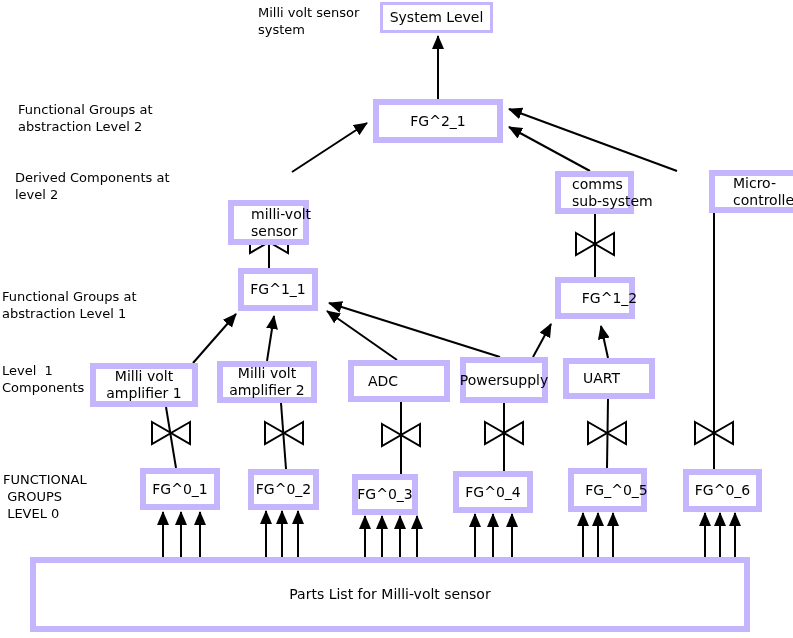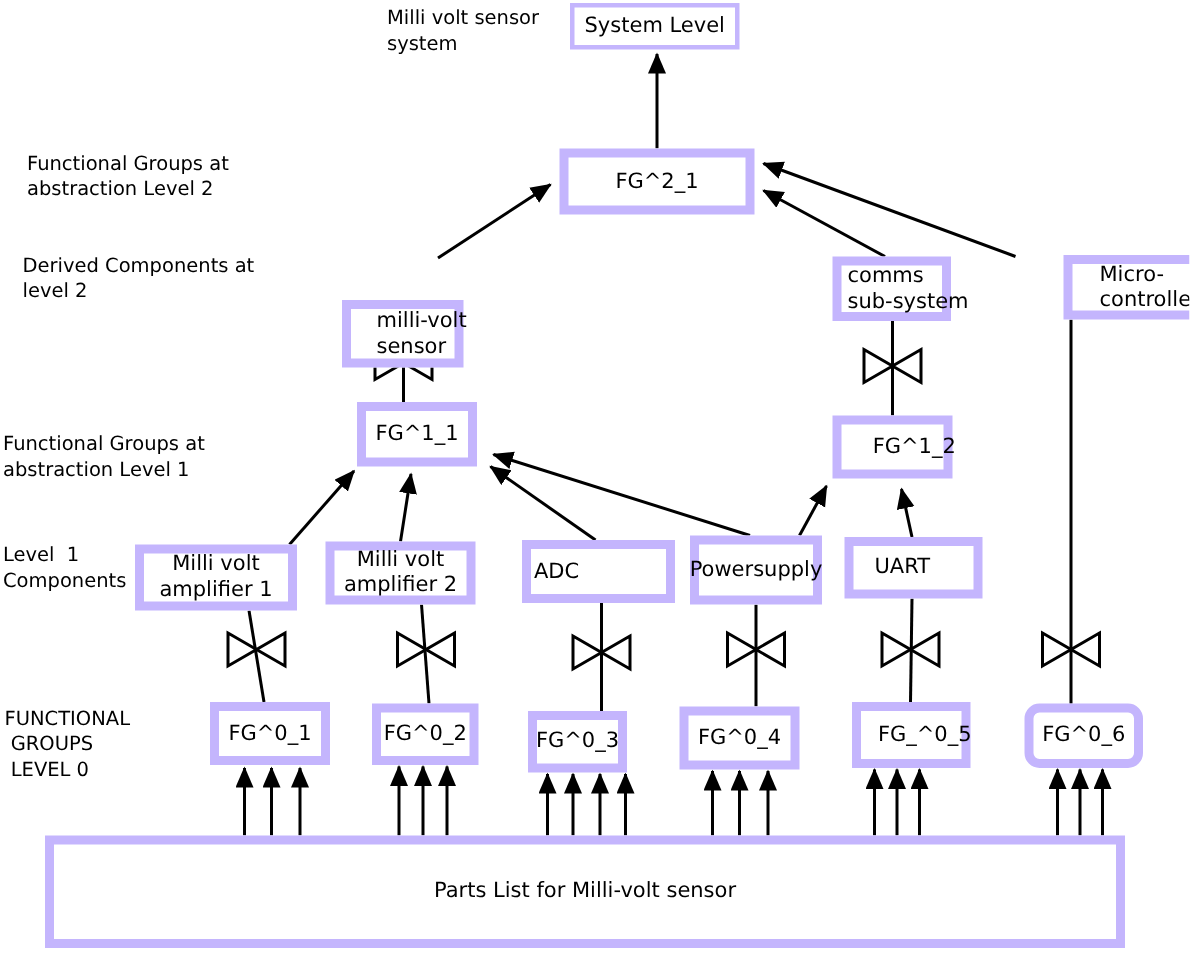--- a/index.html
+++ b/index.html
@@ -107,38 +107,38 @@
 Components</div>
   <div class="ann" style="left:3px;top:471px;">FUNCTIONAL
  GROUPS
  LEVEL 0</div>
 
   <div class="node thick" style="left:380px;top:2px;width:113px;height:31px;">System Level</div>
   <div class="node" style="left:373px;top:99px;width:130px;height:44px;">FG^2_1</div>
 
   <div class="node left" style="left:228px;top:172px;width:81px;height:45px;padding-left:17px;margin-top:28px;">milli-volt
 sensor</div>
-  <div class="node left" style="left:555px;top:171px;width:79px;height:43px;padding-left:4px;">comms
+  <div class="node left" style="left:555px;top:171px;width:79px;height:43px;padding-left:11px;">comms
 sub-system</div>
   <div class="node left" style="left:678px;top:170px;width:113px;height:43px;padding-left:18px;margin-left:31px;">Micro-
 controller</div>
 
   <div class="node" style="left:238px;top:268px;width:80px;height:43px;">FG^1_1</div>
   <div class="node" style="left:555px;top:277px;width:80px;height:42px;padding-left:29px;">FG^1_2</div>
 
   <div class="node" style="left:90px;top:363px;width:108px;height:44px;">Milli volt
 amplifier 1</div>
   <div class="node" style="left:217px;top:361px;width:100px;height:42px;">Milli volt
 amplifier 2</div>
-  <div class="node left" style="left:348px;top:360px;width:102px;height:42px;padding-left:2px;">ADC</div>
+  <div class="node left" style="left:348px;top:360px;width:102px;height:42px;padding-left:14px;">ADC</div>
   <div class="node" style="left:460px;top:357px;width:88px;height:46px;">Powersupply</div>
   <div class="node left" style="left:563px;top:358px;width:92px;height:41px;padding-left:14px;">UART</div>
 
   <div class="node" style="left:140px;top:468px;width:80px;height:42px;">FG^0_1</div>
   <div class="node" style="left:248px;top:469px;width:71px;height:41px;">FG^0_2</div>
   <div class="node" style="left:352px;top:474px;width:66px;height:41px;">FG^0_3</div>
   <div class="node" style="left:453px;top:471px;width:80px;height:42px;">FG^0_4</div>
   <div class="node" style="left:568px;top:468px;width:79px;height:44px;padding-left:18px;">FG_^0_5</div>
-  <div class="node" style="left:683px;top:469px;width:79px;height:43px;border-radius:10px;">FG^0_6</div>
+  <div class="node" style="left:683px;top:469px;width:79px;height:43px;">FG^0_6</div>
 
   <div class="node" style="left:30px;top:557px;width:720px;height:75px;">Parts List for Milli-volt sensor</div>
 
 </div>
 
 </body></html>

